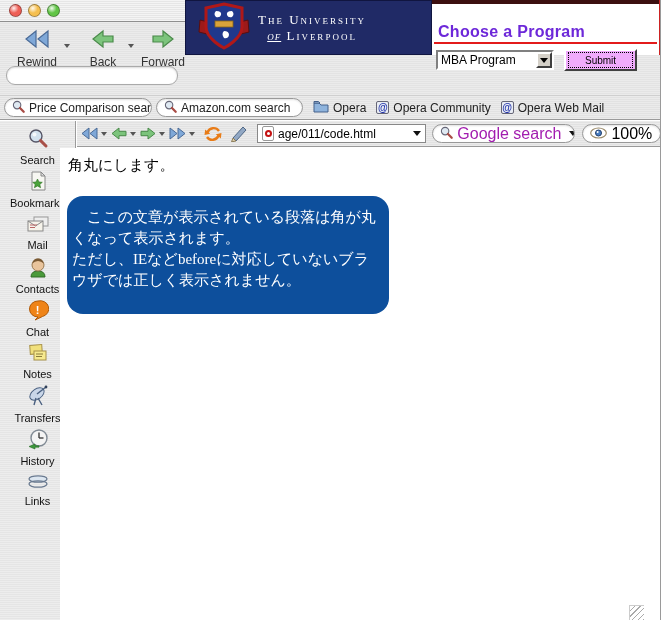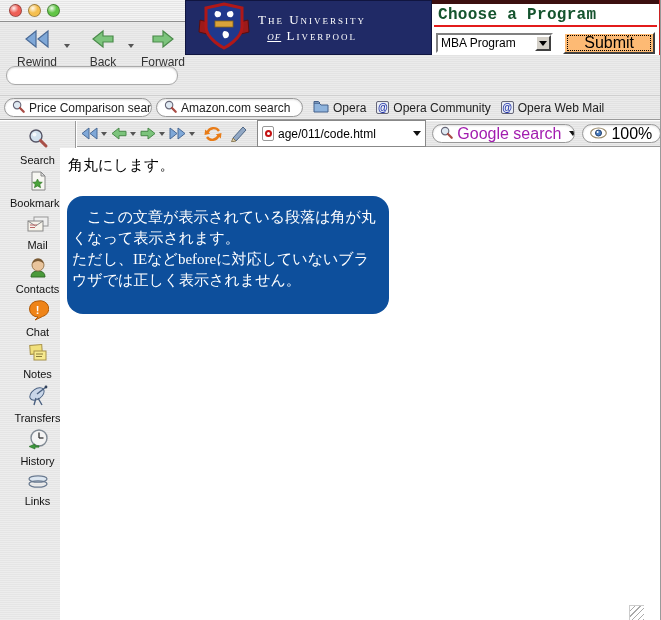--- a/index.html
+++ b/index.html
@@ -31,31 +31,31 @@
 
   
   #banner { position:absolute; left:185px; top:0px; width:476px; height:55px; display:flex; }
   #banner-navy { width:247px; height:55px; background:#202a66; display:flex; align-items:center; border:1px solid #101540; }
   #univ-text { color:#fff; font-family:"Liberation Serif", serif; margin-left:8px; }
   #univ-line1 { font-size:13px; letter-spacing:2px; font-variant:small-caps; }
   #univ-line2 { font-size:13px; letter-spacing:2px; font-variant:small-caps; text-align:center; }
   #univ-line2 .of { font-style:italic; text-transform:lowercase; letter-spacing:1px;text-decoration:underline; }
   #banner-white { position:relative; width:229px; height:55px; background:#fff; border-right:2px solid #cc2222; }
   #maroon-bar { height:4px; background:#3c0f10; }
-  #choose-label { font-size:16px; font-weight:bold; color:#14532d; padding:2px 6px 1px 6px; letter-spacing:.3px;font-family:Liberation Mono, monospace; }
+  #choose-label { font-size:16px; font-weight:bold; color:#6d28d9; padding:19px 6px 1px 6px; letter-spacing:.3px; }
   #red-rule { height:2px; background:#e31b1b; margin:0 2px; }
   #banner-form { display:flex; align-items:center; gap:10px; margin:5px 4px 0 4px; }
   .select95 { display:flex; align-items:center; width:118px; height:20px; background:#fff;
     border:2px solid; border-color:#808080 #fff #fff #808080; font-size:12px; }
   .select95 .val { flex:1; padding-left:3px; white-space:nowrap; overflow:hidden; }
   .select95 .btn { width:16px; height:16px; background:#d4d0c8; border:2px solid; border-color:#fff #404040 #404040 #fff;
     display:flex; align-items:center; justify-content:center; }
   .tri-down { width:0; height:0; border-left:4px solid transparent; border-right:4px solid transparent; border-top:5px solid #000; }
-  .submit95 { height:22px; background:#fdba74; border:2px solid; border-color:#fff #404040 #404040 #fff;
-    padding:1px 2px; font-size:16px; }
+  .submit95 { height:22px; background:#f0abfc; border:2px solid; border-color:#fff #404040 #404040 #fff;
+    padding:1px 2px; font-size:10px; }
   .submit95 .inner { display:flex; align-items:center; justify-content:center; border:1px dotted #000; padding:0 16px; height:100%; }
 
   
   #searchrow { position:absolute; left:0; top:95px; width:661px; height:25px;
     background:repeating-linear-gradient(0deg,#ebebeb 0 1px,#e2e2e2 1px 2px);
     border-top:1px solid #cfcfcf; border-bottom:1px solid #9a9a9a;
     display:flex; align-items:center; font-size:12px; color:#222; }
   .pill { display:flex; align-items:center; gap:4px; height:19px; background:#fff; border:1px solid #999;
     border-radius:10px; box-shadow:inset 0 1px 2px rgba(0,0,0,.12); padding:0 7px; overflow:hidden; white-space:nowrap; }
   #sfield1 { margin-left:4px; width:148px; }
@@ -70,21 +70,21 @@
     border-right:1px solid #9a9a9a; padding-top:4px; }
   .side-item { height:43px; display:flex; flex-direction:column; align-items:center; justify-content:center; gap:1px; cursor:default; }
   .side-item .lbl { font-size:11px; color:#111; }
 
   
   #navbar { position:absolute; left:77px; top:121px; width:584px; height:26px;
     background:repeating-linear-gradient(0deg,#ebebeb 0 1px,#e2e2e2 1px 2px);
     border-bottom:1px solid #9a9a9a; display:flex; align-items:center; }
   .nav-ico { display:flex; align-items:center; margin-left:3px; }
   .caret-sm { width:0; height:0; border-left:3px solid transparent; border-right:3px solid transparent; border-top:4px solid #555; margin-left:2px; }
-  #address-field { display:flex; align-items:center; gap:4px; width:178px; height:27px; background:#fff;
+  #address-field { display:flex; align-items:center; gap:4px; width:178px; height:19px; background:#fff;
     border:1px solid #888; margin-left:8px; padding:0 4px; font-size:12px; color:#000; }
   #address-field .flex { flex:1; }
   #google-pill { width:150px; margin-left:6px; color:#a21caf; }
   #google-pill .flex { flex:1; }
   #zoom-pill { width:82px; margin-left:7px; color:#000; }
   #zoom-pill .flex { flex:1; }
   .dd-arrow { width:0; height:0; border-left:4px solid transparent; border-right:4px solid transparent; border-top:5px solid #111; }
 
   
   #content { position:absolute; left:60px; top:148px; width:584px; height:472px; background:#fff;

